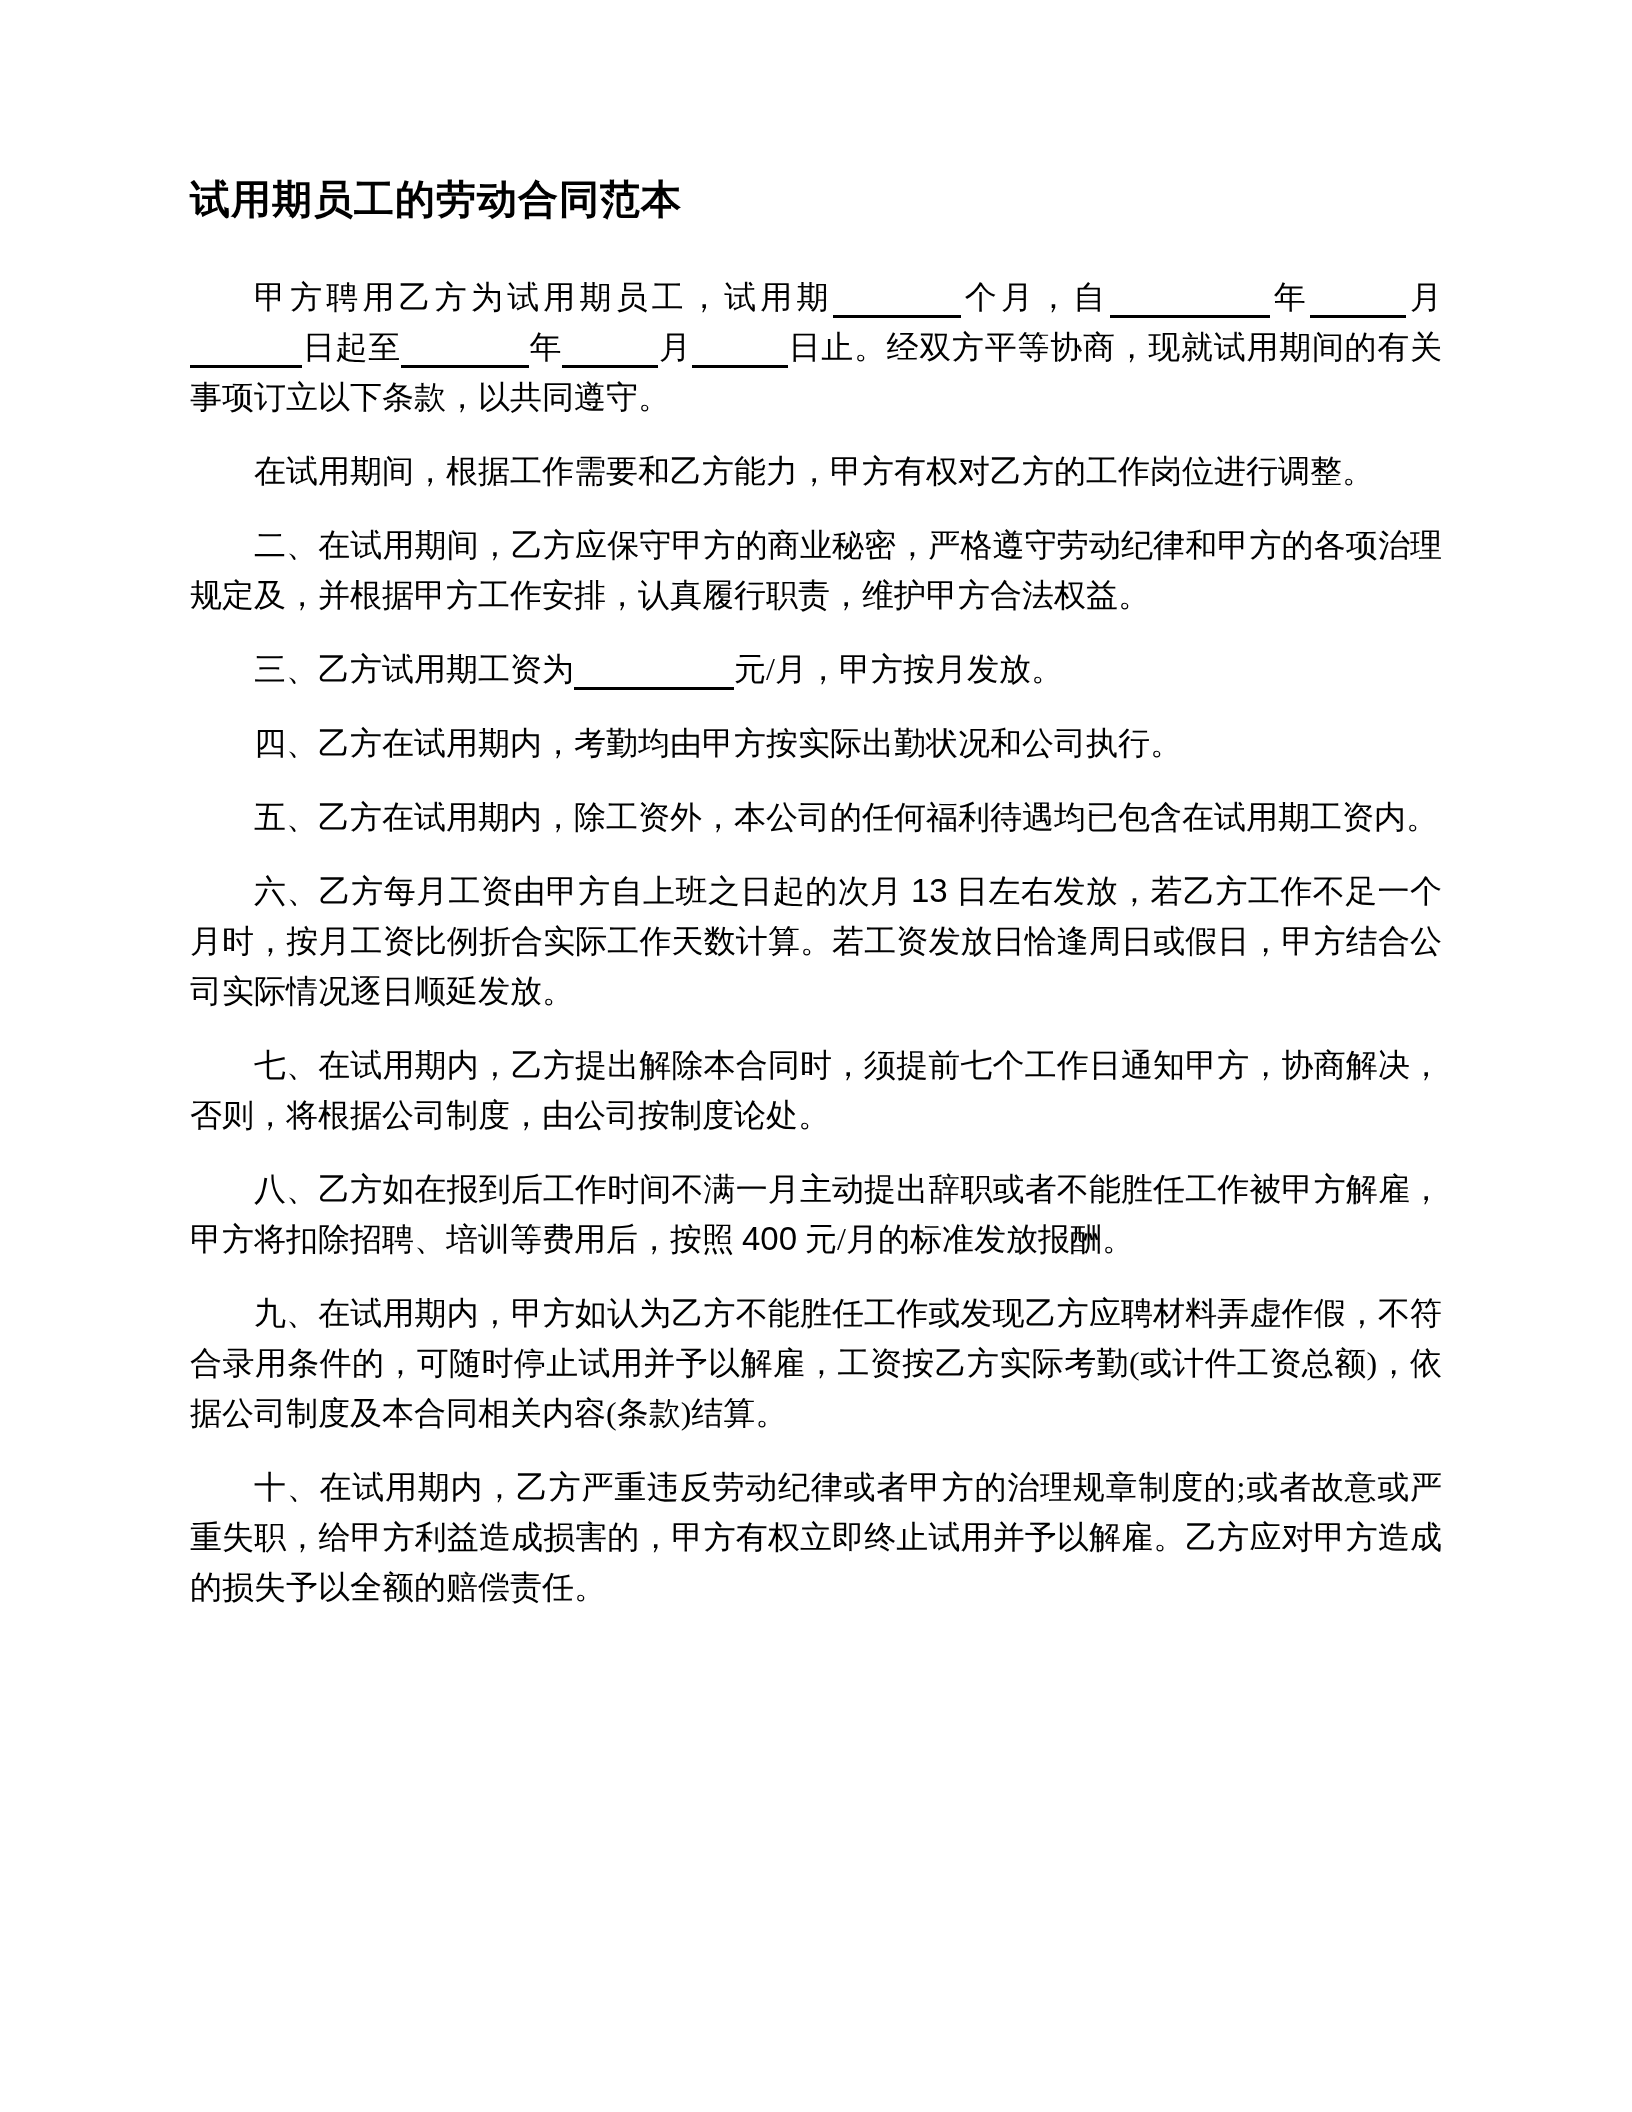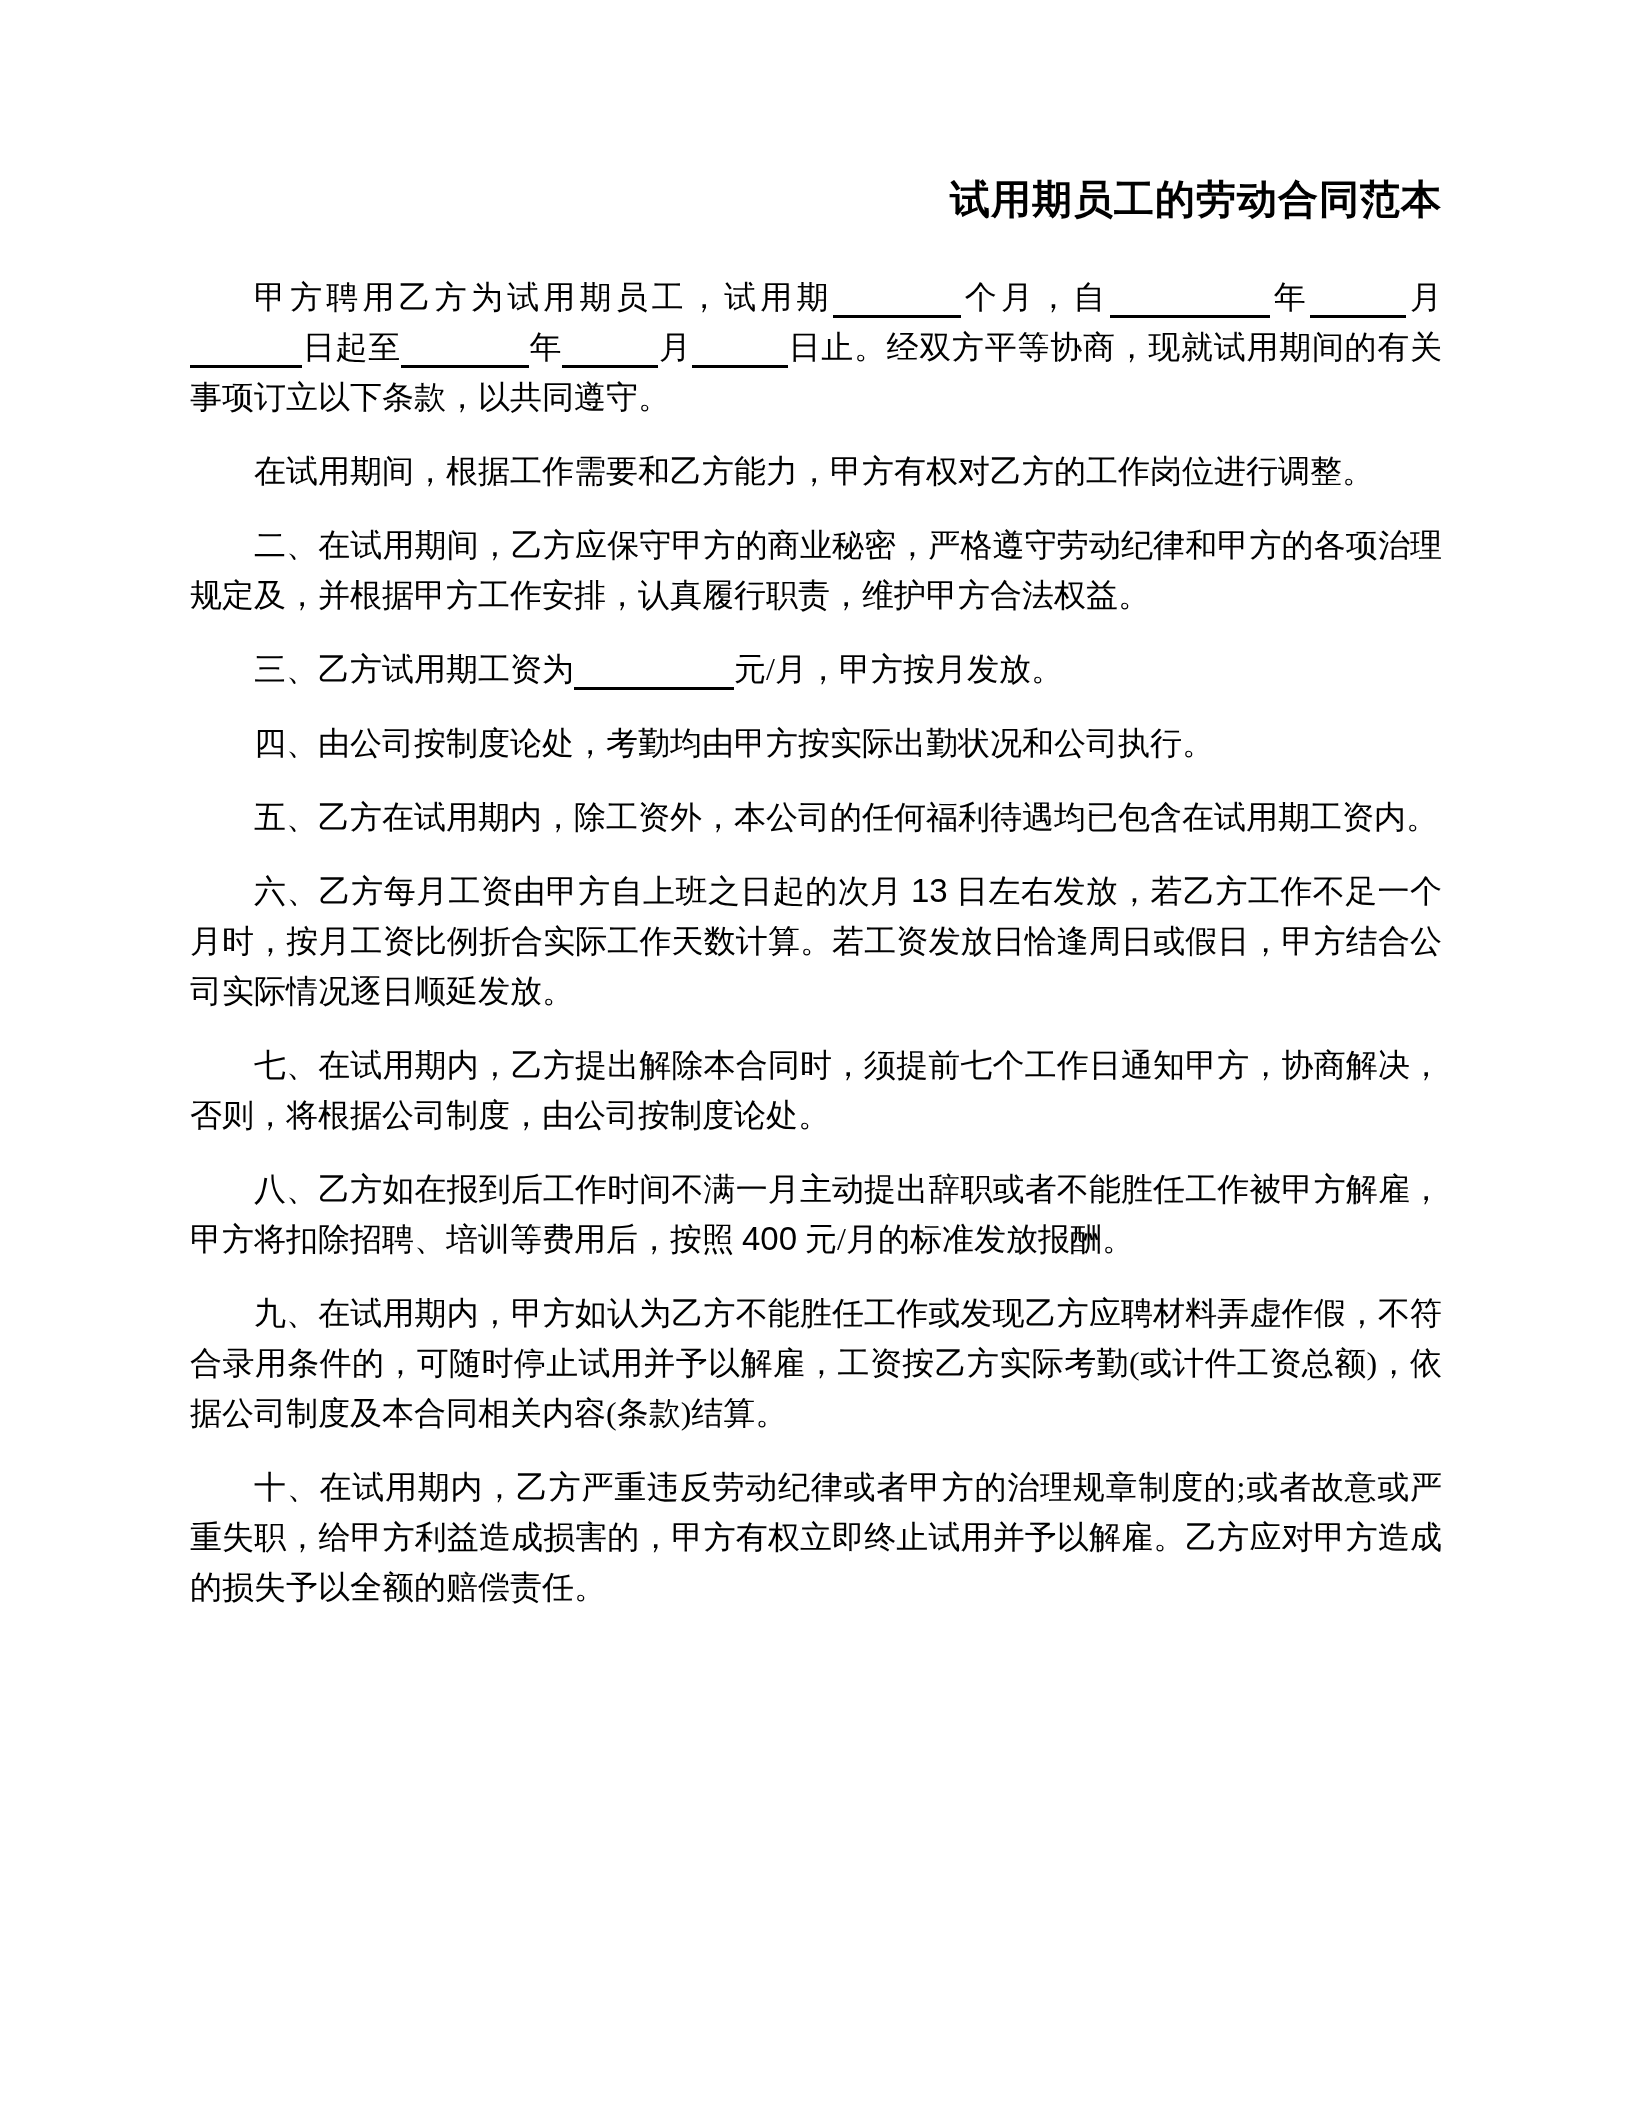--- a/index.html
+++ b/index.html
@@ -17,21 +17,21 @@
     font-family: "Liberation Serif", "DejaVu Serif", serif;
     font-size: 32px;
     overflow: hidden;
     box-sizing: border-box;
   }
   .content {
     margin: 0 190px;
     padding-top: 176px;
   }
   .doc-title {
-    text-align: right;
+    text-align: left;
     font-family: "Liberation Sans", "DejaVu Sans", sans-serif;
     font-weight: bold;
     font-size: 40px;
     line-height: 46px;
     margin: 0 0 50px 0;
     letter-spacing: 1px;
   }
   .fields {
     margin: 0 0 14px 0;
   }
@@ -68,21 +68,21 @@
     <div class="paragraphs">
   <p class="paragraph">甲方聘用乙方为试用期员工，试用期<span class="blank">________</span>个月，自<span class="blank">__________</span>年<span class="blank">______</span>月<span class="blank">_______</span>日起至<span class="blank">________</span>年<span class="blank">______</span>月<span class="blank">______</span>日止。经双方平等协商，现就试用期间的有关事项订立以下条款，以共同遵守。</p>
 
 
   <p class="paragraph">在试用期间，根据工作需要和乙方能力，甲方有权对乙方的工作岗位进行调整。</p>
 
   <p class="paragraph">二、在试用期间，乙方应保守甲方的商业秘密，严格遵守劳动纪律和甲方的各项治理规定及，并根据甲方工作安排，认真履行职责，维护甲方合法权益。</p>
 
   <p class="paragraph">三、乙方试用期工资为<span class="blank">__________</span>元/月，甲方按月发放。</p>
 
-  <p class="paragraph">四、由公司按制度论处，考勤均由甲方按实际出勤状况和公司执行。</p>
+  <p class="paragraph">四、乙方在试用期内，考勤均由甲方按实际出勤状况和公司执行。</p>
 
   <p class="paragraph">五、乙方在试用期内，除工资外，本公司的任何福利待遇均已包含在试用期工资内。</p>
 
   <p class="paragraph">六、乙方每月工资由甲方自上班之日起的次月 <span class="num">13</span> 日左右发放，若乙方工作不足一个月时，按月工资比例折合实际工作天数计算。若工资发放日恰逢周日或假日，甲方结合公司实际情况逐日顺延发放。</p>
 
   <p class="paragraph">七、在试用期内，乙方提出解除本合同时，须提前七个工作日通知甲方，协商解决，否则，将根据公司制度，由公司按制度论处。</p>
 
   <p class="paragraph">八、乙方如在报到后工作时间不满一月主动提出辞职或者不能胜任工作被甲方解雇，甲方将扣除招聘、培训等费用后，按照 <span class="num">400</span> 元/月的标准发放报酬。</p>
 
   <p class="paragraph">九、在试用期内，甲方如认为乙方不能胜任工作或发现乙方应聘材料弄虚作假，不符合录用条件的，可随时停止试用并予以解雇，工资按乙方实际考勤(或计件工资总额)，依据公司制度及本合同相关内容(条款)结算。</p>

